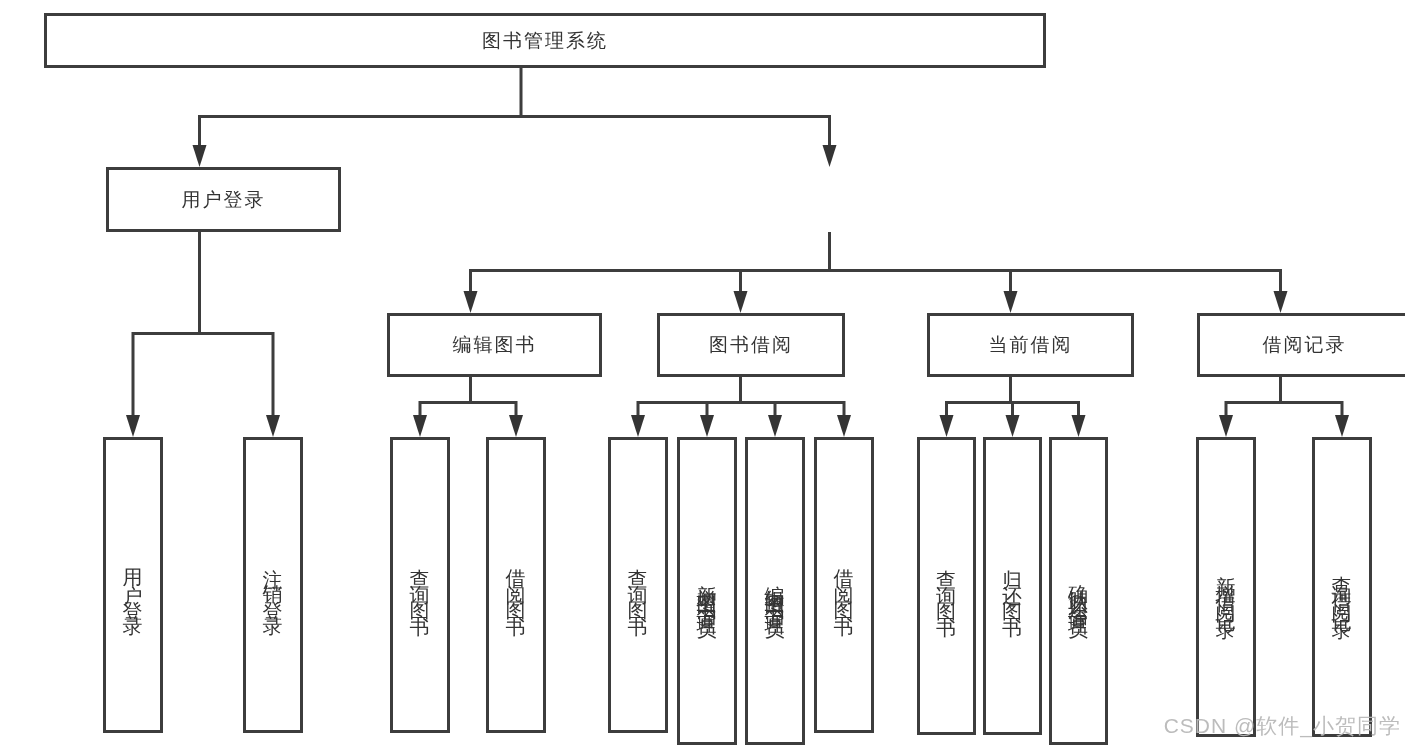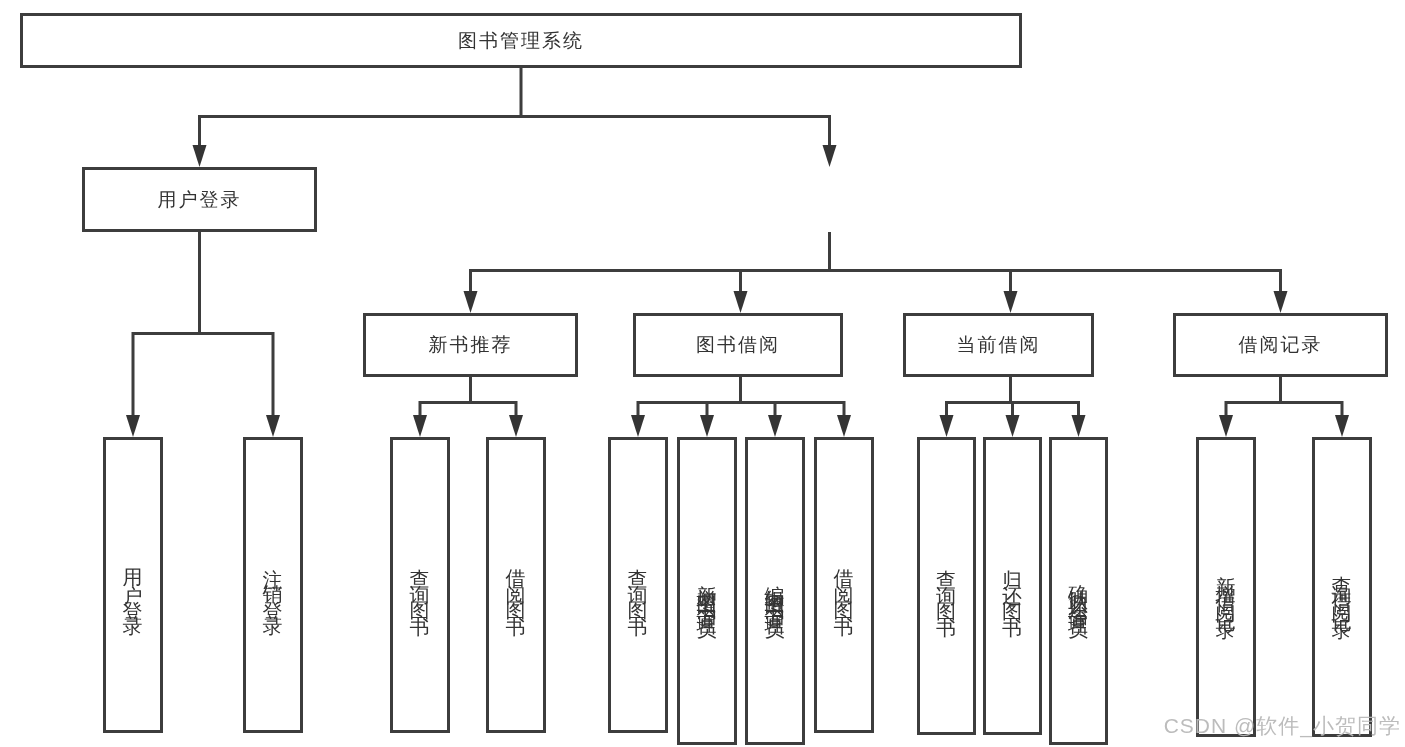--- a/index.html
+++ b/index.html
@@ -18,20 +18,21 @@
     background:#ffffff;
     display:flex;
     align-items:center;
     justify-content:center;
     color:#333333;
   }
   .hbox{
     font-size:19px;
     letter-spacing:2px;
     white-space:nowrap;
+    margin-left:24px;
   }
   .vbox{
     writing-mode:vertical-rl;
     text-orientation:mixed;
     font-size:20px;
     line-height:1;
   }
   .v4{letter-spacing:16px;}
   .v6{letter-spacing:9px;}
   .v9{letter-spacing:5px;}
@@ -88,26 +89,26 @@
 
   <div class="box hbox" style="left:20px;top:13px;width:1002px;height:55px">
     <span>图书管理系统</span>
   </div>
 
   <div class="box hbox" style="left:82px;top:167px;width:235px;height:65px">
     <span>用户登录</span>
   </div>
 
   <div class="box hbox" style="left:363px;top:313px;width:215px;height:64px">
-    <span>新书推荐</span>
+    <span>编辑图书</span>
   </div>
-  <div class="box hbox" style="left:633px;top:313px;width:210px;height:64px">
+  <div class="box hbox" style="left:633px;top:313px;width:188px;height:64px">
     <span>图书借阅</span>
   </div>
-  <div class="box hbox" style="left:903px;top:313px;width:191px;height:64px">
+  <div class="box hbox" style="left:903px;top:313px;width:207px;height:64px">
     <span>当前借阅</span>
   </div>
   <div class="box hbox" style="left:1173px;top:313px;width:215px;height:64px">
     <span>借阅记录</span>
   </div>
 
   <div class="box vbox v4" style="left:103px;top:437px;width:60px;height:296px">
     <span>用户登录</span>
   </div>
   <div class="box vbox v4" style="left:243px;top:437px;width:60px;height:296px">

